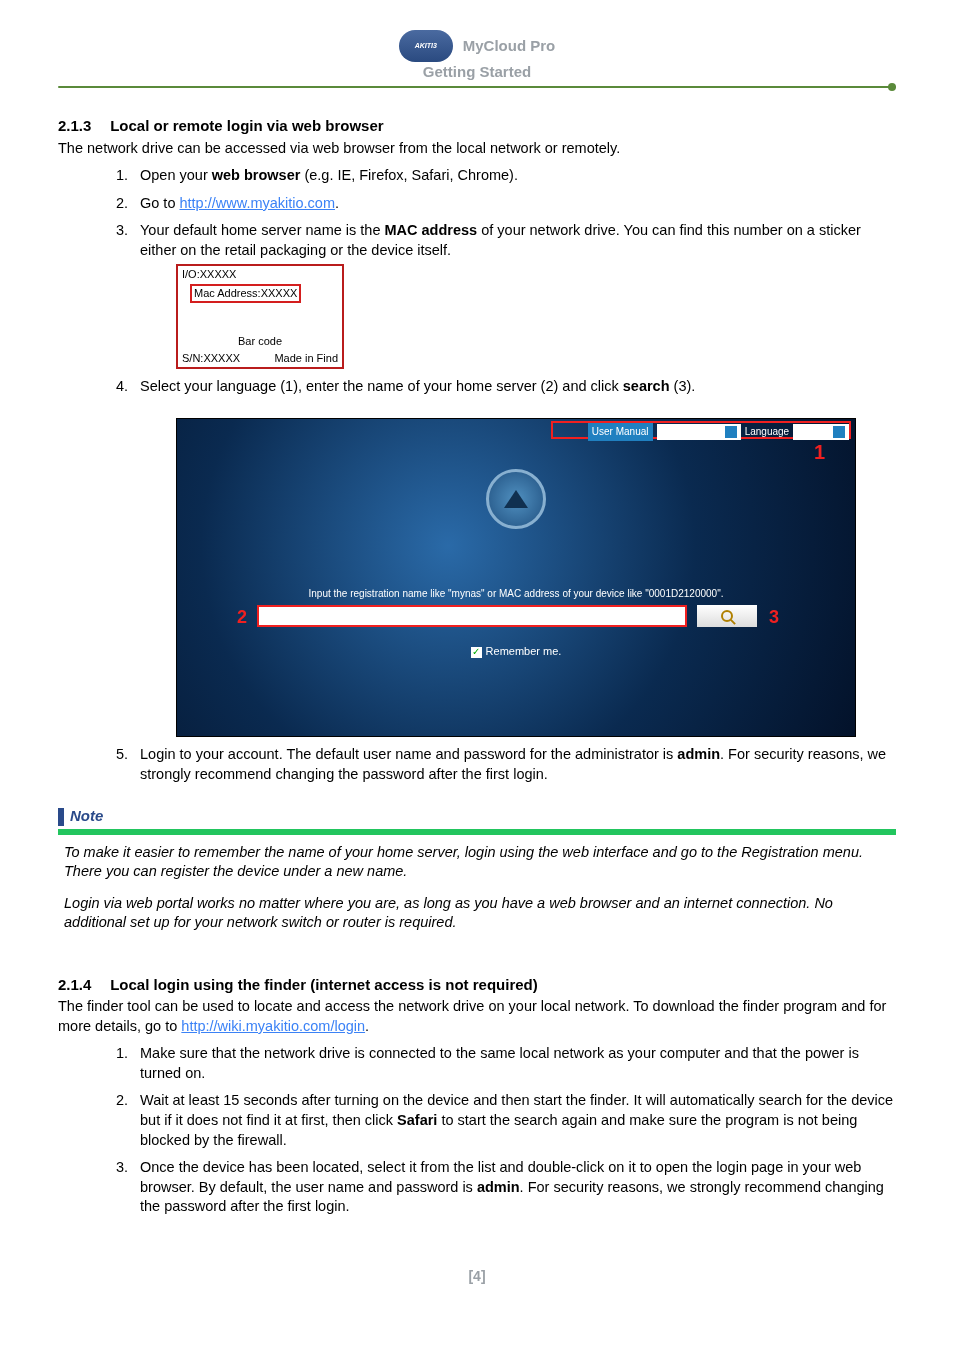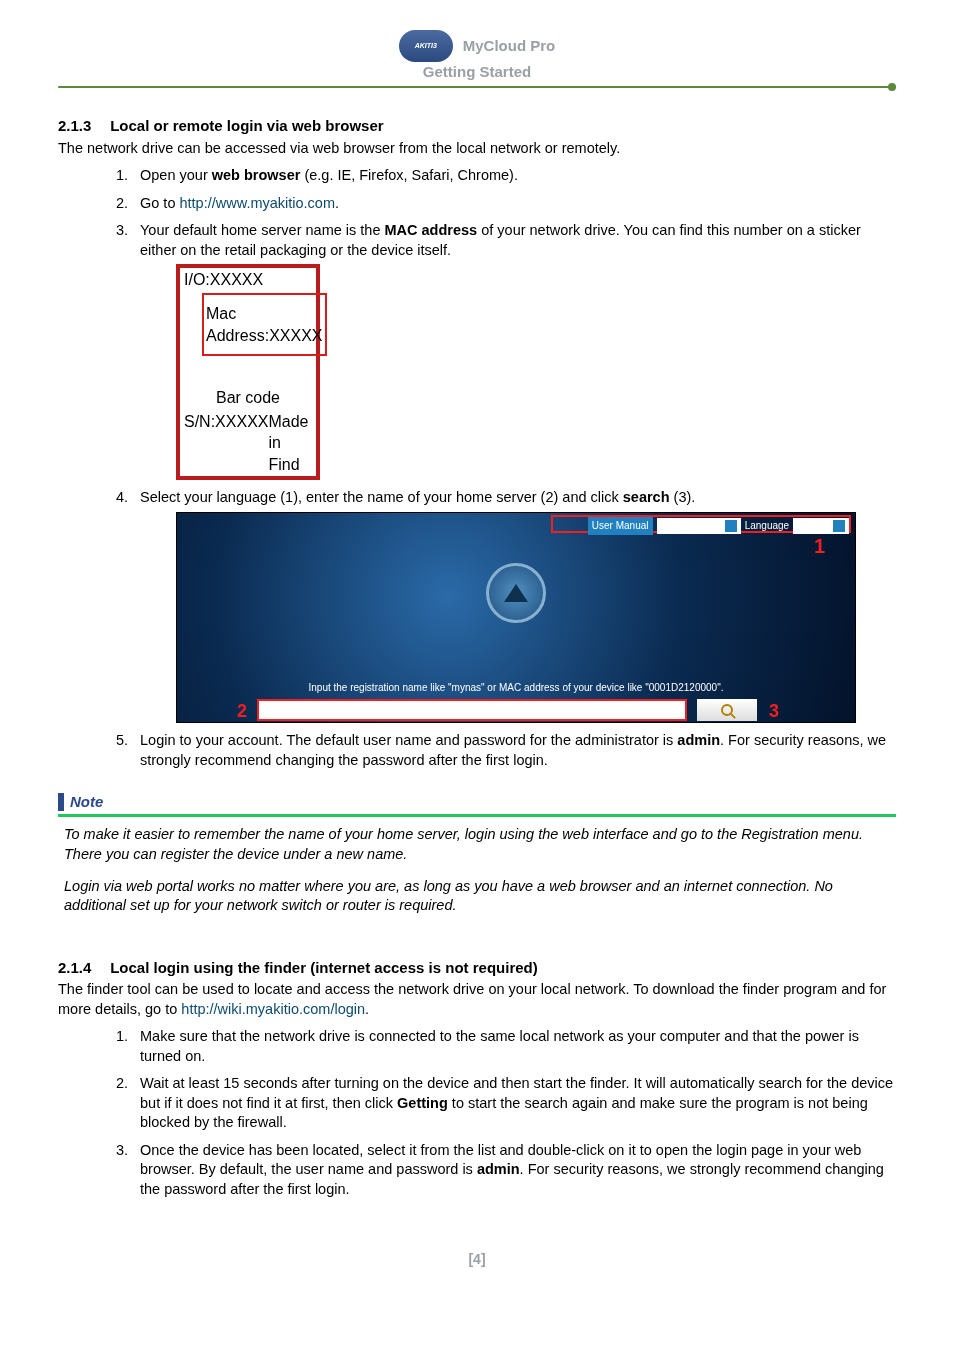--- a/index.html
+++ b/index.html
@@ -11,27 +11,27 @@
 .hdr-title { color: #9aa0a6; font-weight: bold; font-size: 15px; }
 .hdr-right { color: #9aa0a6; font-weight: bold; font-size: 15px; }
 .hdr-line { height: 2px; background: linear-gradient(to right, #5a8a3a 0%, #5a8a3a 92%, #5a8a3a 92%); border-radius: 1px; margin-bottom: 28px; position:relative;}
 .hdr-line::after{content:"";position:absolute;right:0;top:-3px;width:8px;height:8px;background:#5a8a3a;border-radius:50%;}
 .section { margin-bottom: 22px; }
 .sec-title { font-weight: bold; font-size: 15px; margin-bottom: 2px; }
 .sec-num { display: inline-block; width: 48px; }
 .para { margin-bottom: 8px; }
 ol.steps { list-style: decimal; margin-left: 74px; }
 ol.steps > li { padding-left: 8px; margin-bottom: 8px; }
-a.link { color: #0c4a6e; }
-.sticker { border: 4px solid #b91c1c; width: 144px; margin: 4px 0 8px 36px; font-size: 16px; }
+a.link { color: #3b82f6; text-decoration: underline; }
+.sticker { border: 2px solid #b91c1c; width: 168px; margin: 4px 0 8px 36px; font-size: 11px; }
 .sticker-row { padding: 1px 4px; }
-.sticker-mac { border: 2px solid #d41e1e; margin: 0 18px; padding: 8px 2px; display: inline-block; }
+.sticker-mac { border: 2px solid #d41e1e; margin: 0 8px; padding: 0 2px; display: inline-block; }
 .sticker-bar { text-align: center; margin-top: 29px; }
 .sticker-sn { display: flex; justify-content: space-between; padding: 1px 4px; }
-.screenshot { width: 680px; height: 211px; margin: 4px 0 8px 36px; position: relative; background: radial-gradient(circle at 40% 40%, #2a6aa8 0%, #0a2a50 55%, #03122a 100%); border: 1px solid #000; overflow:hidden;}
+.screenshot { width: 680px; height: 319px; margin: 22px 0 8px 36px; position: relative; background: radial-gradient(circle at 40% 40%, #2a6aa8 0%, #0a2a50 55%, #03122a 100%); border: 1px solid #000; overflow:hidden;}
 .ss-topbar { position:absolute; top:4px; right:6px; display:flex; align-items:center; gap:4px; font-size:10px;}
 .ss-topbar span{color:#fff;}
 .ss-manual{ background:#2080c0; padding:2px 4px; color:#fff;}
 .ss-sel{ background:#fff; color:#000; padding:1px 4px; display:flex; align-items:center;}
 .ss-sel-arrow{width:12px;height:12px;background:#2080c0;margin-left:3px;}
 .ss-lang{ color:#fff;}
 .ss-red1{ position:absolute; top:20px; right:30px; color:#f02020; font-size:20px; font-weight:bold;}
 .ss-redbox{ position:absolute; top:2px; right:4px; border:2px solid #f02020; width:300px; height:18px;}
 .ss-logo{ position:absolute; top:50px; left:50%; transform:translateX(-50%); width:60px; height:60px; background:radial-gradient(circle,#5090c0 0%,#205080 100%); border-radius:50%; border:3px solid #88b0d0; display:flex;align-items:center;justify-content:center;}
 .ss-logo::after{content:"";width:0;height:0;border-left:12px solid transparent;border-right:12px solid transparent;border-bottom:18px solid #103050;}
@@ -39,21 +39,21 @@
 .ss-sub{ position:absolute; top:168px; width:100%; text-align:center; color:#fff; font-size:10px;}
 .ss-input{ position:absolute; top:186px; left:80px; width:430px; height:22px; background:#fff; border:2px solid #f02020;}
 .ss-2{ position:absolute; top:186px; left:60px; color:#f02020; font-size:18px; font-weight:bold;}
 .ss-srch{ position:absolute; top:186px; left:520px; width:60px; height:22px; background:linear-gradient(#fff,#ddd); display:flex; align-items:center; justify-content:center;}
 .ss-mag{width:12px;height:12px;border:2px solid #b08000;border-radius:50%;position:relative;}
 .ss-mag::after{content:"";position:absolute;width:6px;height:2px;background:#b08000;bottom:-3px;right:-5px;transform:rotate(45deg);}
 .ss-3{ position:absolute; top:186px; left:592px; color:#f02020; font-size:18px; font-weight:bold;}
 .ss-remember{ position:absolute; top:225px; width:100%; text-align:center; color:#fff; font-size:11px;}
 .ss-chk{display:inline-block;width:11px;height:11px;background:#fff;color:#0a0;font-size:10px;line-height:10px;vertical-align:middle;margin-right:4px;}
 .note-box { margin-top: 6px; }
-.note-title { border-bottom: 3px solid #22c55e; padding-bottom: 2px; margin-bottom: 8px; }
+.note-title { border-bottom: 6px solid #22c55e; padding-bottom: 2px; margin-bottom: 8px; }
 .note-bar { display:inline-block; width:6px; height:18px; background:#2a4a8a; vertical-align:middle; margin-right:6px;}
 .note-label { color:#2a4a8a; font-weight:bold; font-style:italic; font-size:15px; vertical-align:middle;}
 .note-text { font-style: italic; margin-bottom: 12px; margin-left:6px; margin-right:6px;}
 .page-num { text-align:center; color:#9aa0a6; font-size:14px; font-weight:bold; margin-top:50px;}
 .gap { height: 30px; }
 </style>
 </head>
 <body>
 
 <div class="hdr">
@@ -141,21 +141,21 @@
   <div class="sec-title">
     <span class="sec-num">2.1.4</span>
     <span>Local login using the finder (internet access is not required)</span>
   </div>
   <div class="para">
     <span>The finder tool can be used to locate and access the network drive on your local network. To download the finder program and for more details, go to </span><a class="link">http://wiki.myakitio.com/login</a><span>.</span>
   </div>
   <ol class="steps">
     <li>Make sure that the network drive is connected to the same local network as your computer and that the power is turned on.</li>
     <li>
-      <span>Wait at least 15 seconds after turning on the device and then start the finder. It will automatically search for the device but if it does not find it at first, then click </span><b>Getting</b><span> to start the search again and make sure the program is not being blocked by the firewall.</span>
+      <span>Wait at least 15 seconds after turning on the device and then start the finder. It will automatically search for the device but if it does not find it at first, then click </span><b>Safari</b><span> to start the search again and make sure the program is not being blocked by the firewall.</span>
     </li>
     <li>
       <span>Once the device has been located, select it from the list and double-click on it to open the login page in your web browser. By default, the user name and password is </span><b>admin</b><span>. For security reasons, we strongly recommend changing the password after the first login.</span>
     </li>
   </ol>
 </div>
 
 <div class="page-num">[4]</div>
 
 </body></html>

